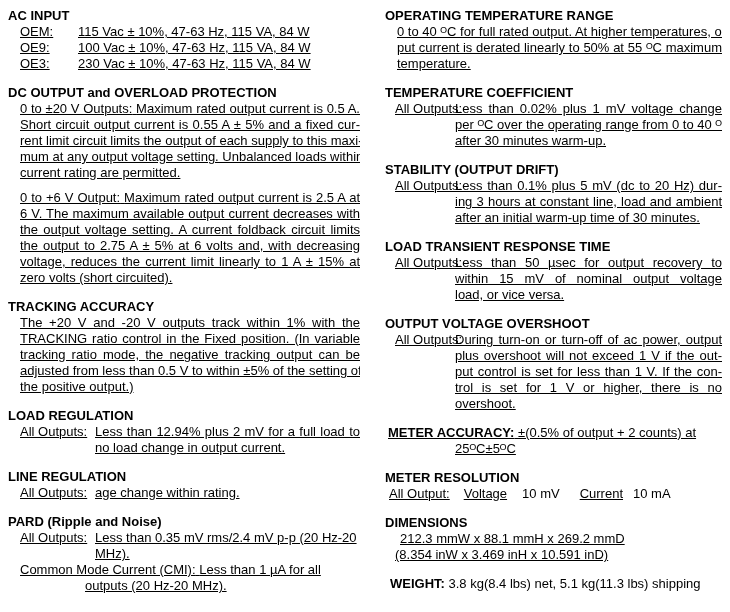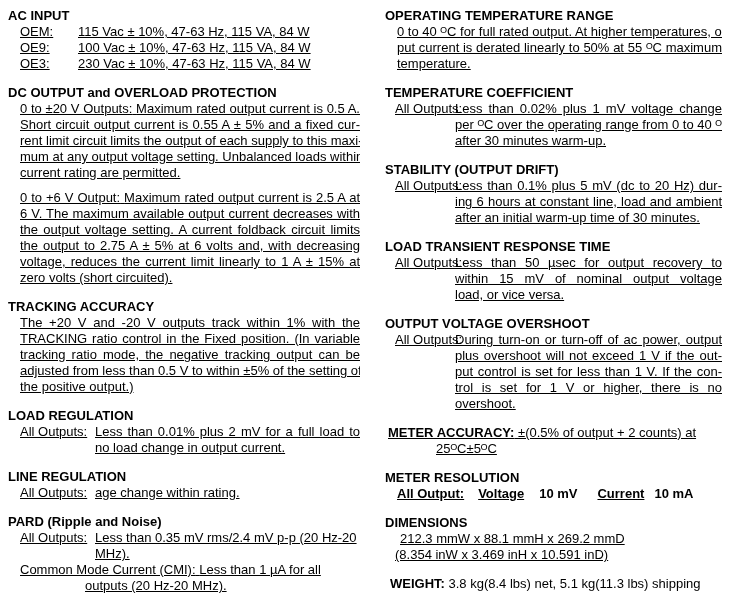--- a/index.html
+++ b/index.html
@@ -24,22 +24,22 @@
   .para2{margin-top:9px;}
   .hang{position:relative;padding-left:87px;}
   .hang .lbl{position:absolute;left:12px;top:0;text-decoration:underline;}
   .cmi-first{margin-left:12px;}
   .cmi-cont{margin-left:77px;}
   
   .body-r{margin-left:12px;}
   .hang-r{position:relative;padding-left:70px;}
   .hang-r .lbl{position:absolute;left:10px;top:0;text-decoration:underline;}
   .ma-line1{margin-left:3px;}
-  .ma-line2{margin-left:51px;}
-  .mr-row{margin-left:12px;white-space:nowrap;font-weight:bold;}
+  .ma-line2{margin-left:70px;}
+  .mr-row{margin-left:4px;white-space:nowrap;}
   .mr-row .g1{margin-left:14px;}
   .mr-row .g2{margin-left:15px;}
   .mr-row .g3{margin-left:20px;}
   .mr-row .g4{margin-left:10px;}
   .dim1{margin-left:15px;}
   .dim2{margin-left:10px;}
   .wt{margin-left:5px;margin-top:12px;white-space:nowrap;}
 </style>
 </head>
 <body>
@@ -84,21 +84,21 @@
         <div class="ln jl">tracking ratio mode, the negative tracking output can be</div>
         <div class="ln jl">adjusted from less than 0.5 V to within ±5% of the setting of</div>
         <div class="ln">the positive output.)</div>
       </div>
     </div>
 
     <div class="sec">
       <div class="h">LOAD REGULATION</div>
       <div class="hang">
         <span class="lbl">All Outputs:</span>
-        <div class="ln jl">Less than 0.01% plus 2 mV for a full load to</div>
+        <div class="ln jl">Less than 12.94% plus 2 mV for a full load to</div>
         <div class="ln">no load change in output current.</div>
       </div>
     </div>
 
     <div class="sec">
       <div class="h">LINE REGULATION</div>
       <div class="hang">
         <span class="lbl">All Outputs:</span>
         <div class="ln">age change within rating.</div>
       </div>
@@ -138,21 +138,21 @@
         <div class="ln jl">per ᴼC over the operating range from 0 to 40 ᴼC</div>
         <div class="ln">after 30 minutes warm-up.</div>
       </div>
     </div>
 
     <div class="sec">
       <div class="h">STABILITY (OUTPUT DRIFT)</div>
       <div class="hang-r">
         <span class="lbl">All Outputs:</span>
         <div class="ln jl">Less than 0.1% plus 5 mV (dc to 20 Hz) dur-</div>
-        <div class="ln jl">ing 6 hours at constant line, load and ambient</div>
+        <div class="ln jl">ing 3 hours at constant line, load and ambient</div>
         <div class="ln">after an initial warm-up time of 30 minutes.</div>
       </div>
     </div>
 
     <div class="sec">
       <div class="h">LOAD TRANSIENT RESPONSE TIME</div>
       <div class="hang-r">
         <span class="lbl">All Outputs:</span>
         <div class="ln jl">Less than 50 µsec for output recovery to</div>
         <div class="ln jl">within 15 mV of nominal output voltage</div>

